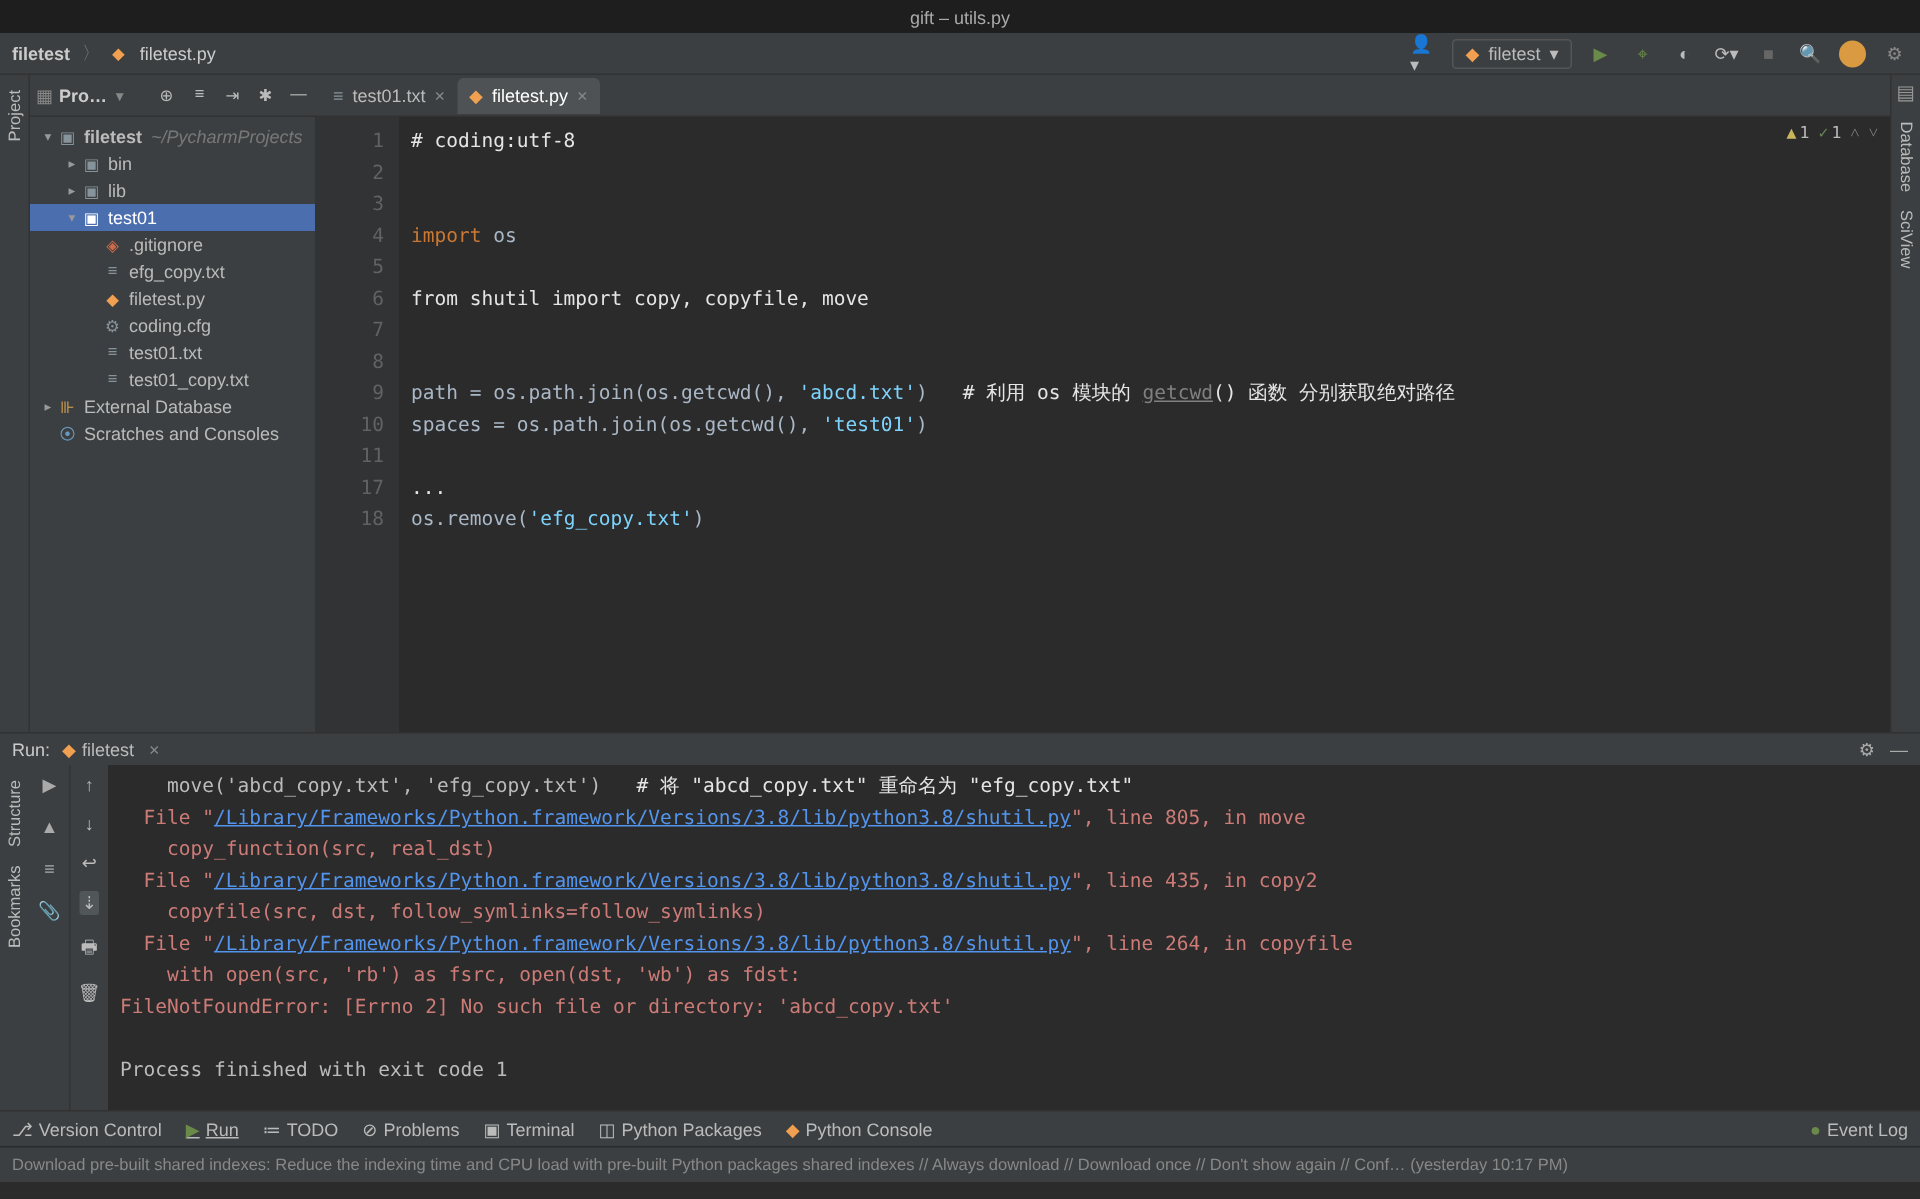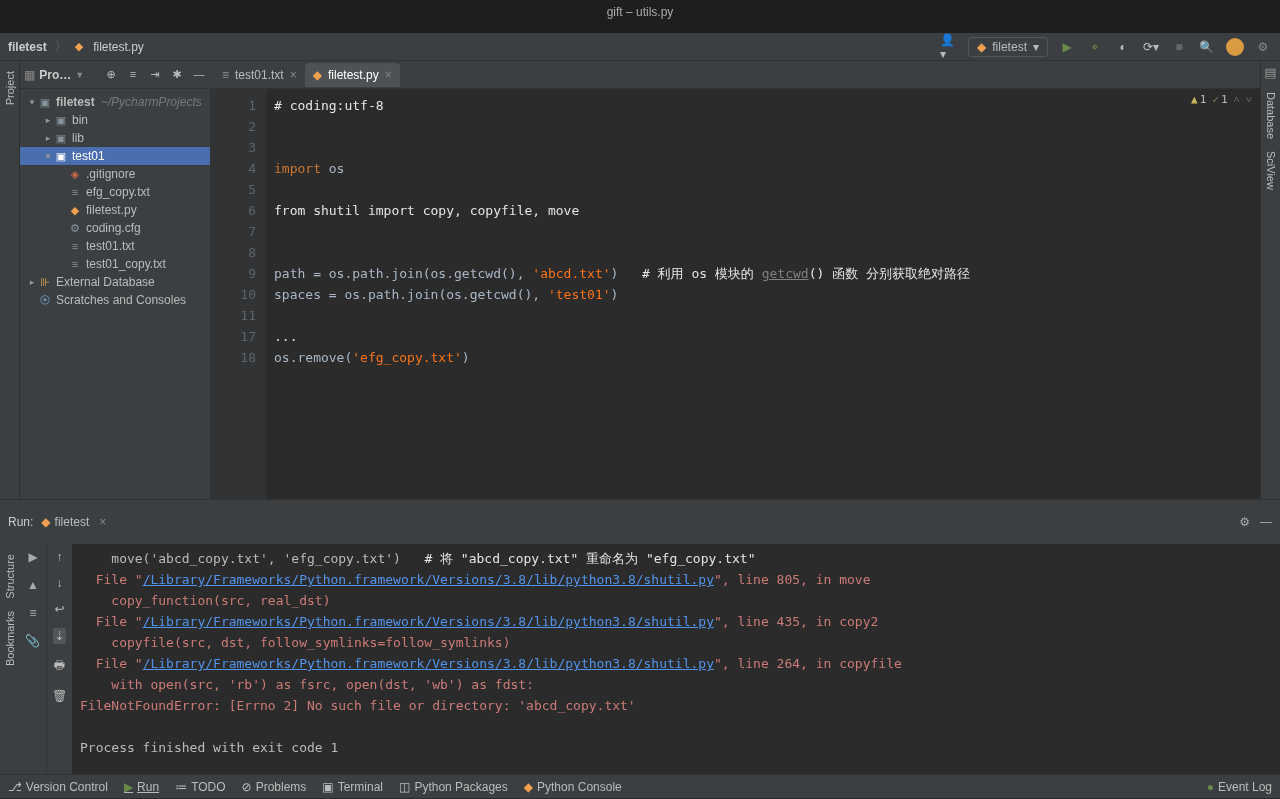--- a/index.html
+++ b/index.html
@@ -1,17 +1,17 @@
 <!DOCTYPE html>
 <html><head>
 <meta charset="utf-8">
 <style>
 * { margin: 0; padding: 0; box-sizing: border-box; }
 body { font-family: -apple-system, BlinkMacSystemFont, "Segoe UI", sans-serif; background: #2b2b2b; color: #bbbbbb; font-size: 12px; overflow: hidden; width: 1280px; height: 799px; }
-.titlebar { display: flex; height: 33px; background: #1e1e1e; }
+.titlebar { display: flex; height: 22px; background: #1e1e1e; }
 .titlebar-half { flex:1; text-align:center; line-height:25px; font-size:12px; color:#aaa; }
 .titlebar-half.right { background:#2b2b2b; color:#ccc; }
 .breadcrumb { display:flex; align-items:center; height:28px; background:#3c3f41; border-bottom:1px solid #323232; padding:0 8px; gap:6px; }
 .breadcrumb .sep { color:#777; margin:0 2px; }
 .breadcrumb .crumb { color:#ccc; font-size:12px; }
 .breadcrumb .crumb.bold { font-weight:bold; }
 .breadcrumb .icon-file { color:#f0a050; margin-right:4px; font-size:11px;}
 .toolbar-right { margin-left:auto; display:flex; align-items:center; gap:10px; }
 .toolbar-icon { width:18px; height:18px; display:inline-flex; align-items:center; justify-content:center; color:#bbbbbb; cursor:pointer; }
 .cfg-box { display:flex; align-items:center; gap:6px; border:1px solid #555; border-radius:3px; padding:2px 8px; background:#3c3f41; }
@@ -31,32 +31,32 @@
 .tree-row .dim { color:#787878; margin-left:6px; font-style:italic;}
 .editor-wrap { flex:1; display:flex; flex-direction:column; background:#2b2b2b; }
 .tabs { display:flex; align-items:center; height:28px; background:#3c3f41; border-bottom:1px solid #323232; padding-left:4px; }
 .tab { display:flex; align-items:center; padding:0 8px; height:24px; font-size:12px; gap:6px; border-top-left-radius:4px; border-top-right-radius:4px; cursor:pointer; }
 .tab.active { background:#4e5254; color:#fff; }
 .tab .close { color:#888; font-size:12px; }
 .editor { flex:1; display:flex; position:relative; font-family: Menlo, Consolas, monospace; font-size:13px; }
 .gutter { width:56px; text-align:right; padding:6px 10px 0 0; color:#606366; line-height:21px; user-select:none; background:#313335; }
 .code { flex:1; padding:6px 0 0 8px; line-height:21px; white-space:pre; color:#a9b7c6; position:relative; }
 .c-key { color:#cc7832; }
-.c-str { color:#f97316; }
+.c-str { color:#7dd3fc; }
 .c-com { color:#e5e5e5; }
 .c-link { color:#808080; text-decoration:underline; }
 .editor-overlay { position:absolute; top:4px; right:8px; display:flex; gap:6px; font-size:11px; }
 .warn-badge { display:flex; align-items:center; gap:2px; }
 .warn-tri { color:#c9b65a; }
 .green-chk { color:#6a8759; }
 .arrow-nav { color:#888; cursor:pointer; }
 .right-gutter { width:20px; background:#3c3f41; border-left:1px solid #323232; display:flex; flex-direction:column; align-items:center; padding-top:4px;}
 .right-gutter .vtab { writing-mode:vertical-rl; font-size:11px; color:#bbbbbb; padding:4px 2px; margin-bottom:4px; cursor:pointer; }
 .run-panel { border-top:1px solid #323232; background:#2b2b2b; }
-.run-header { display:flex; align-items:center; height:44px; background:#3c3f41; padding:0 8px; gap:8px; }
+.run-header { display:flex; align-items:center; height:21px; background:#3c3f41; padding:0 8px; gap:8px; }
 .run-header .title { font-size:12px; color:#ccc; }
 .run-header .cfg { display:flex; align-items:center; gap:4px; }
 .run-header .close { margin-left:auto; display:flex; gap:10px; }
 .run-body { display:flex; height:230px; }
 .run-tool-gutter { width:20px; background:#3c3f41; display:flex; flex-direction:column; align-items:center; padding-top:6px; }
 .run-tool-gutter .vtab { writing-mode:vertical-rl; transform:rotate(180deg); font-size:11px; padding:4px 2px; color:#bbbbbb; margin-bottom:4px;}
 .run-left { width:26px; background:#3c3f41; display:flex; flex-direction:column; align-items:center; padding-top:6px; gap:12px; }
 .run-left .ricon { width:16px; height:16px; color:#aaa; cursor:pointer; text-align:center; font-size:12px; }
 .run-left2 { width:26px; background:#3c3f41; display:flex; flex-direction:column; align-items:center; padding-top:6px; gap:12px; border-left:1px solid #313335;}
 .console { flex:1; font-family: Menlo, Consolas, monospace; font-size:13px; line-height:21px; padding:4px 8px; overflow:auto; color:#bbbbbb; white-space:pre; }

